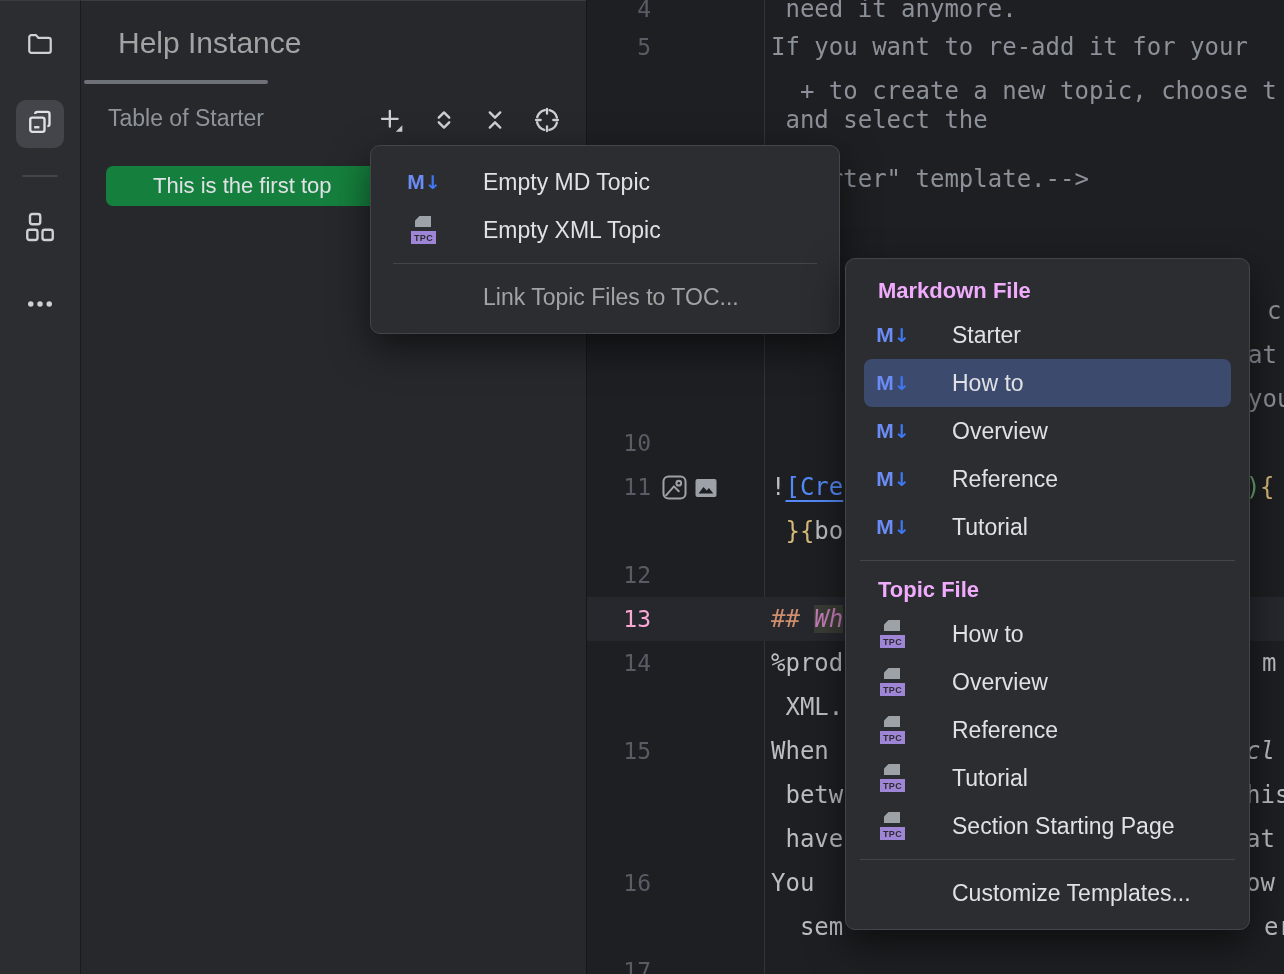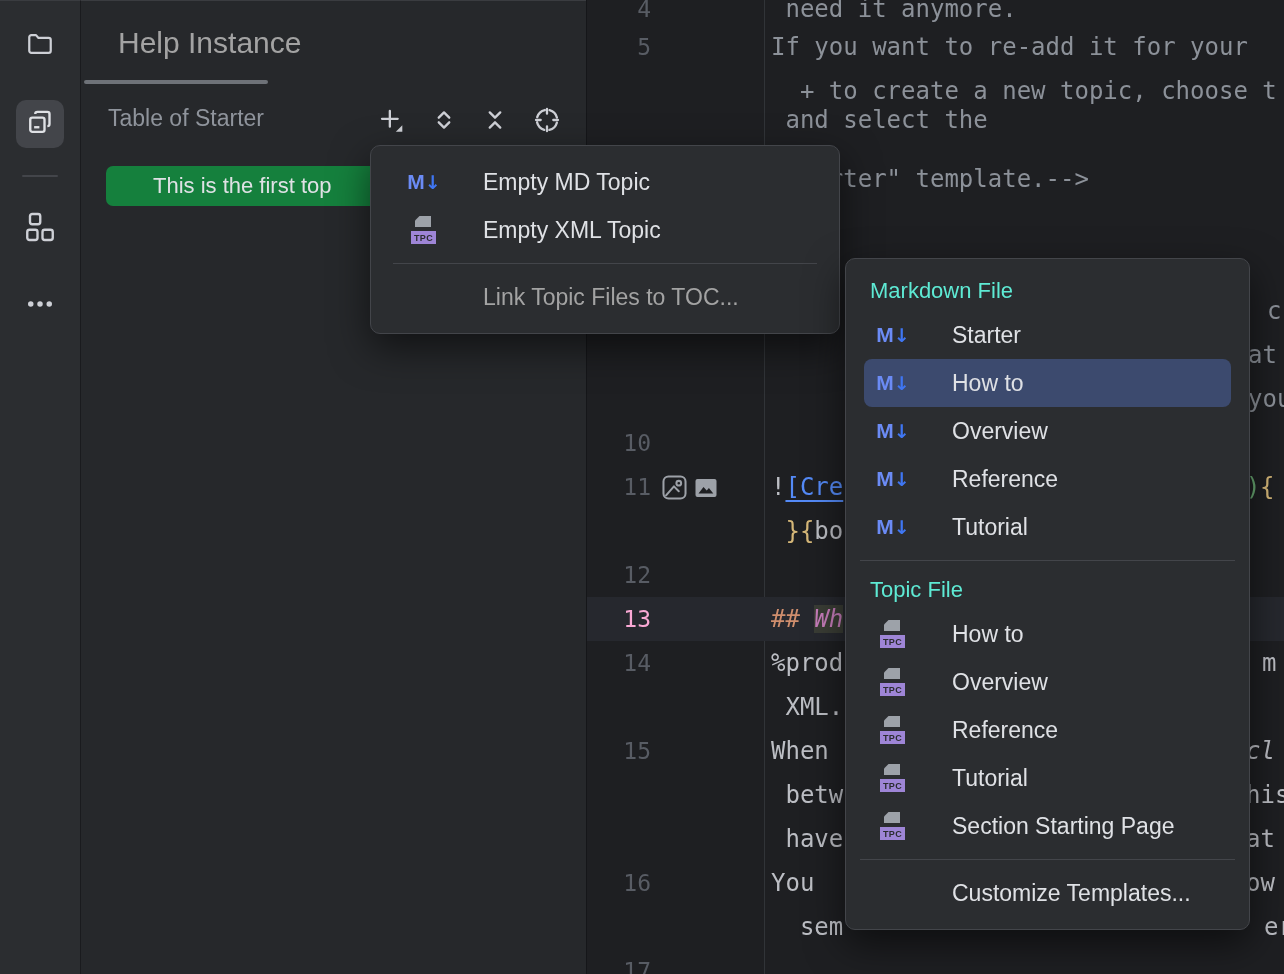--- a/index.html
+++ b/index.html
@@ -51,21 +51,21 @@
   #context-menu{left:370px;top:145px;width:470px;z-index:20;}
   #template-submenu{left:845px;top:258px;width:405px;z-index:21;}
   .mi{position:relative;height:48px;display:flex;align-items:center;border-radius:8px;}
   #context-menu .mi{margin:0 22px;padding:0 14px 0 16px;}
   #template-submenu .mi{margin:0 18px;padding:0 12px 0 14px;}
   .mi.selected{background:#3C4A6E;}
   .mi.disabled{color:#a3a3a3;}
   .mi .lbl{white-space:nowrap;margin-left:36px;}
   .mico{width:30px;flex:0 0 30px;margin-right:8px;display:inline-flex;align-items:center;justify-content:center;position:relative;height:30px;}
   .chev{position:absolute;right:10px;top:14px;}
-  .mhead{height:40px;display:flex;align-items:center;padding-left:24px;color:#5eead4;font-weight:400;font-size:22px;}
+  .mhead{height:40px;display:flex;align-items:center;padding-left:32px;color:#f0abfc;font-weight:700;font-size:22px;}
   .msep{height:1px;background:#43454A;margin:9px 14px;}
   #context-menu .msep{margin:9px 22px;}
 
   
   .md-m{color:#6B8BF5;font-weight:800;font-size:21px;font-family:"Liberation Sans",sans-serif;}
   .md-a{color:#3F76F2;font-weight:700;font-size:19px;margin-left:0px;font-family:"DejaVu Sans",sans-serif;}
   .tpc-doc{position:absolute;left:6px;top:1px;width:16px;height:11px;background:#9DA2A9;
     clip-path:polygon(28% 0,100% 0,100% 100%,0 100%,0 42%);}
   .tpc-badge{position:absolute;left:2px;bottom:1px;width:25px;height:13px;background:#9E85D6;border-radius:0;
     display:flex;align-items:center;justify-content:center;font-family:"Liberation Sans",sans-serif;

